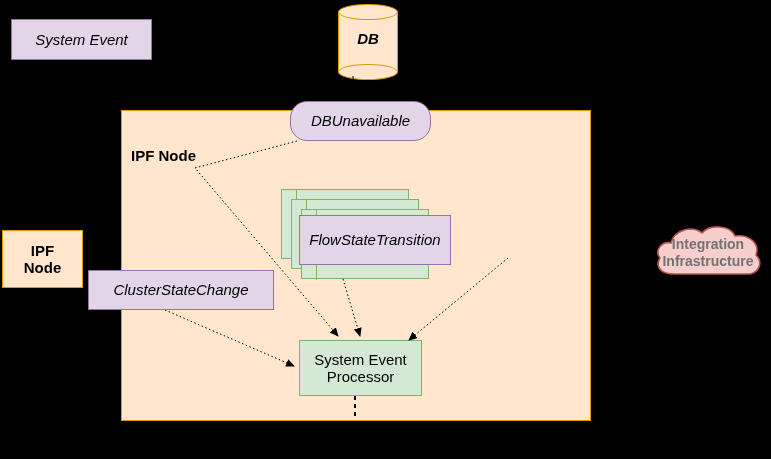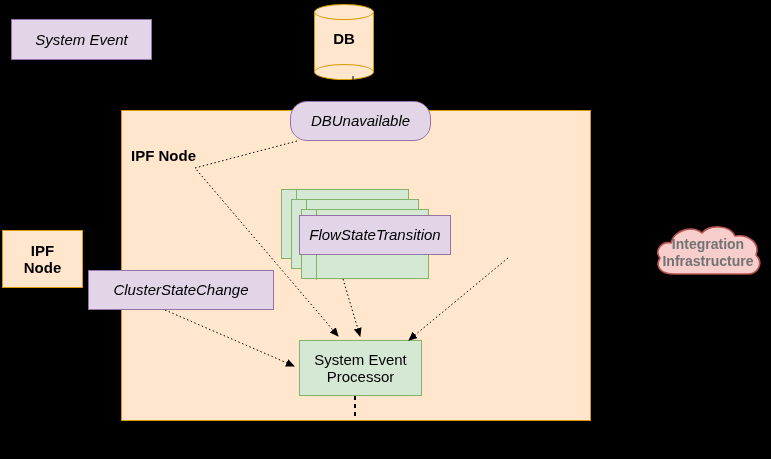--- a/index.html
+++ b/index.html
@@ -19,21 +19,21 @@
   
   .orange{background:#ffe6cc;border:1px solid #d79b00;color:#000;
           font-weight:bold;font-size:15px;}
 
   #container{position:absolute;left:121px;top:110px;width:470px;height:311px;
              background:#ffe6cc;border:1px solid #d79b00;box-sizing:border-box;}
   #container-label{position:absolute;left:131px;top:113px;font-weight:bold;
                    font-size:15px;color:#000;margin-top:34px;}
 
   
-  #db{position:absolute;left:314px;top:4px;width:57px;height:75px;}
+  #db{position:absolute;left:338px;top:4px;width:57px;height:75px;font-style:italic;}
   #db .body{position:absolute;left:0;top:8px;width:60px;height:60px;
             background:#ffe6cc;border-left:1px solid #d79b00;
             border-right:1px solid #d79b00;box-sizing:border-box;}
   #db .top{position:absolute;left:0;top:0px;width:60px;height:16px;
            background:#ffe6cc;border:1px solid #d79b00;border-radius:50%;
            box-sizing:border-box;}
   #db .bot{position:absolute;left:0;top:60px;width:60px;height:16px;
            background:#ffe6cc;border:1px solid #d79b00;border-radius:50%;
            box-sizing:border-box;}
   #db .lbl{position:absolute;left:0;top:26px;width:60px;text-align:center;
@@ -126,18 +126,18 @@
   </svg>
 
   <div class="node ev" style="left:290px;top:101px;width:141px;height:40px;border-radius:17px;">
     <span>DBUnavailable</span>
   </div>
 
   <div class="node ev" style="left:88px;top:270px;width:186px;height:40px;">
     <span>ClusterStateChange</span>
   </div>
 
-  <div class="node ev" style="left:299px;top:215px;width:152px;height:40px;">
+  <div class="node ev" style="left:299px;top:215px;width:152px;height:50px;">
     <span>FlowStateTransition</span>
   </div>
 
 
 </div>
 
 </body></html>

